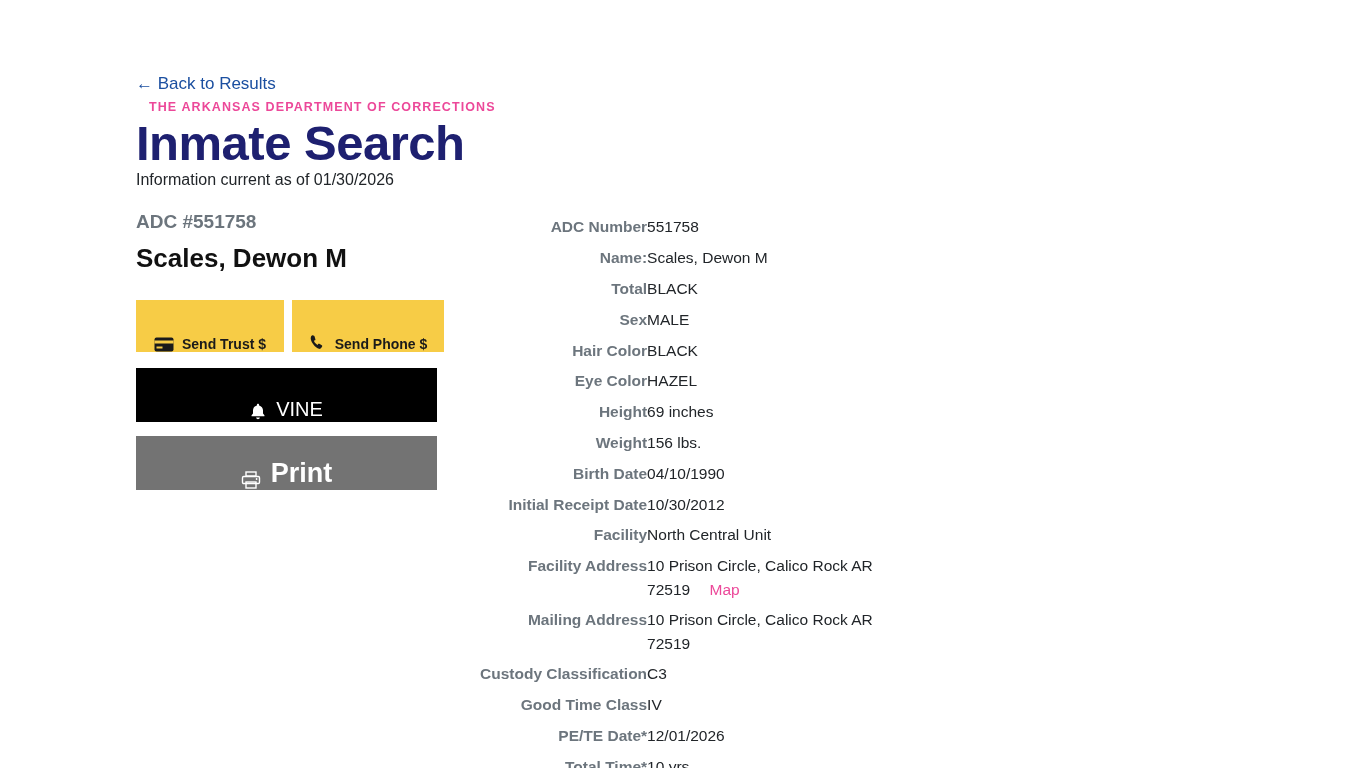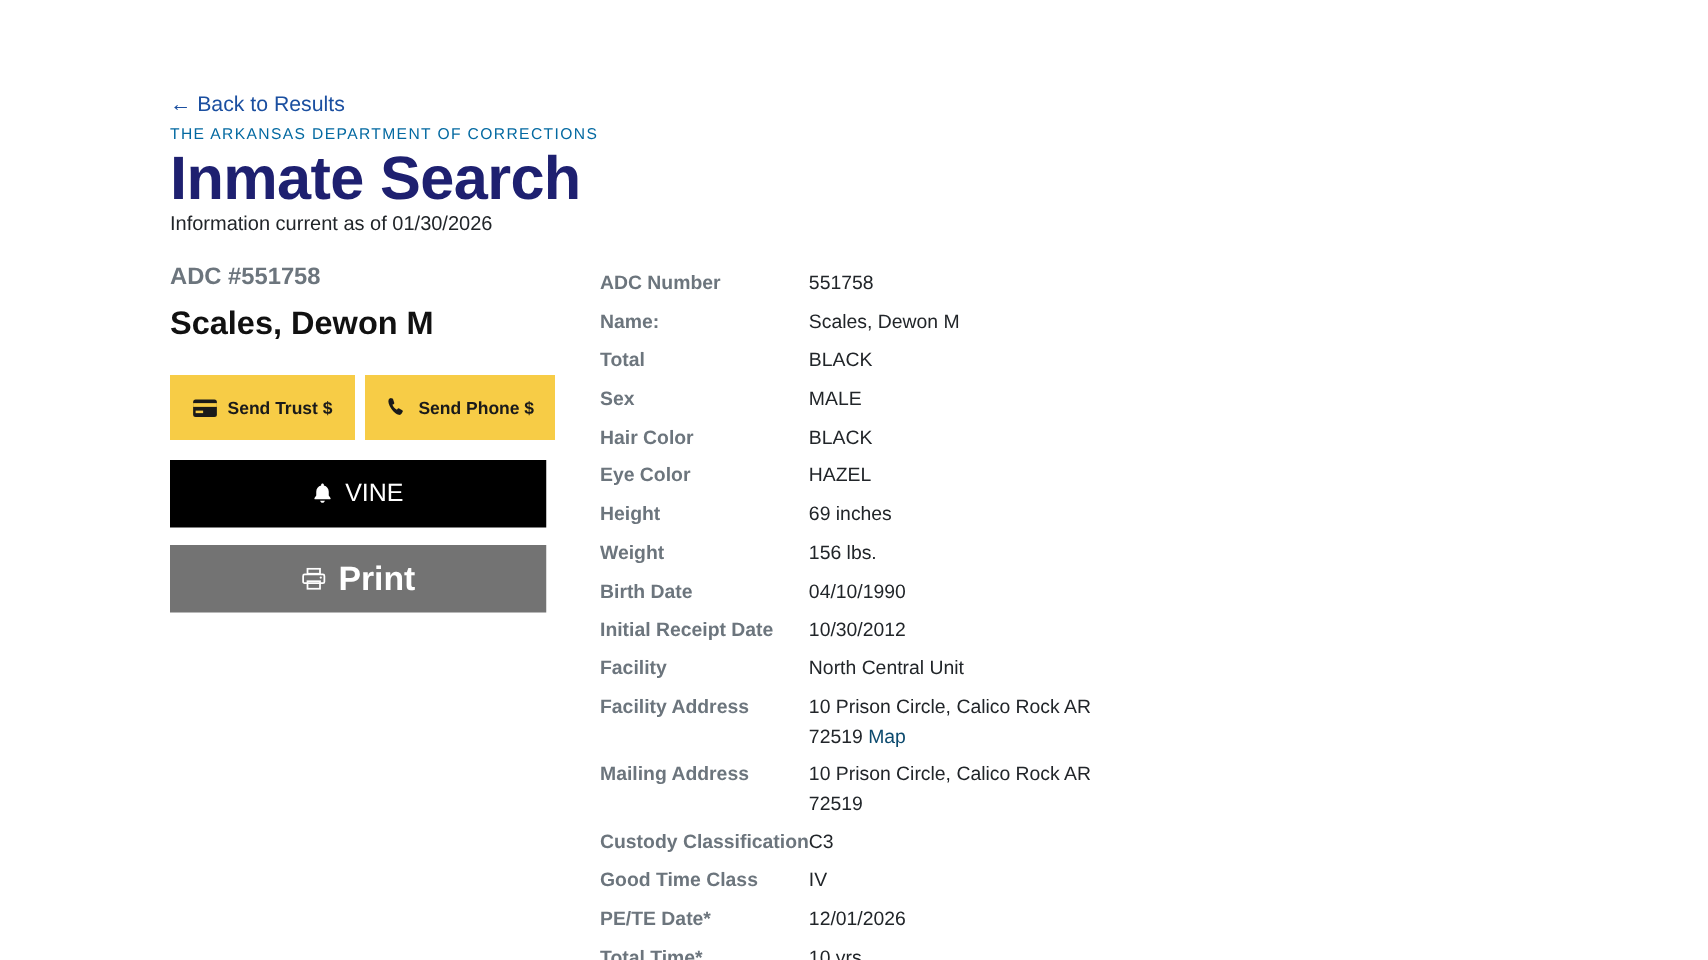--- a/index.html
+++ b/index.html
@@ -27,24 +27,25 @@
   }
   .back-link {
     display: inline-block;
     font-size: 17px;
     color: #1b4fa0;
     text-decoration: none;
     margin-bottom: 4px;
   }
   .dept-line {
     font-size: 12.5px;
-    font-weight: normal;
+    font-weight: bold;
     letter-spacing: 1.1px;
-    color: #0369a1;
+    color: #ec4899;
     margin-top: 2px;
+    margin-left: 13px;
   }
   .main-title {
     font-size: 49px;
     font-weight: bold;
     color: #1e2070;
     letter-spacing: -0.5px;
     margin: 4px 0 2px 0;
     line-height: 1.05;
   }
   .current-as-of {
@@ -75,21 +76,21 @@
   .btn-row {
     display: flex;
     gap: 8px;
     margin-bottom: 16px;
   }
   .btn {
     border: none;
     cursor: pointer;
     font-family: "Liberation Sans", sans-serif;
     display: flex;
-    align-items: center;
+    align-items: flex-end;
     justify-content: center;
   }
   .btn-yellow {
     background: #f7cc46;
     color: #1a1a1a;
     font-size: 14px;
     font-weight: bold;
     height: 52px;
     padding: 0 14px;
     gap: 8px;
@@ -124,34 +125,36 @@
   }
   table.detail {
     border-collapse: collapse;
   }
   table.detail td {
     vertical-align: top;
     padding: 0 0 6px 0;
     font-size: 15.5px;
   }
   td.label {
+    text-align: right;
     font-weight: bold;
     color: #6c757d;
     padding-right: 22px;
     white-space: nowrap;
     line-height: 1.6;
   }
   td.value {
     color: #212529;
     line-height: 1.55;
     width: 230px;
   }
   td.value a {
-    color: #0c4a6e;
+    color: #ec4899;
     text-decoration: none;
+    margin-left: 15px;
   }
 </style>
 </head>
 <body>
 
 <div class="page">
   <div class="content">
 
     <a class="back-link" href="#">← Back to Results</a>
 

